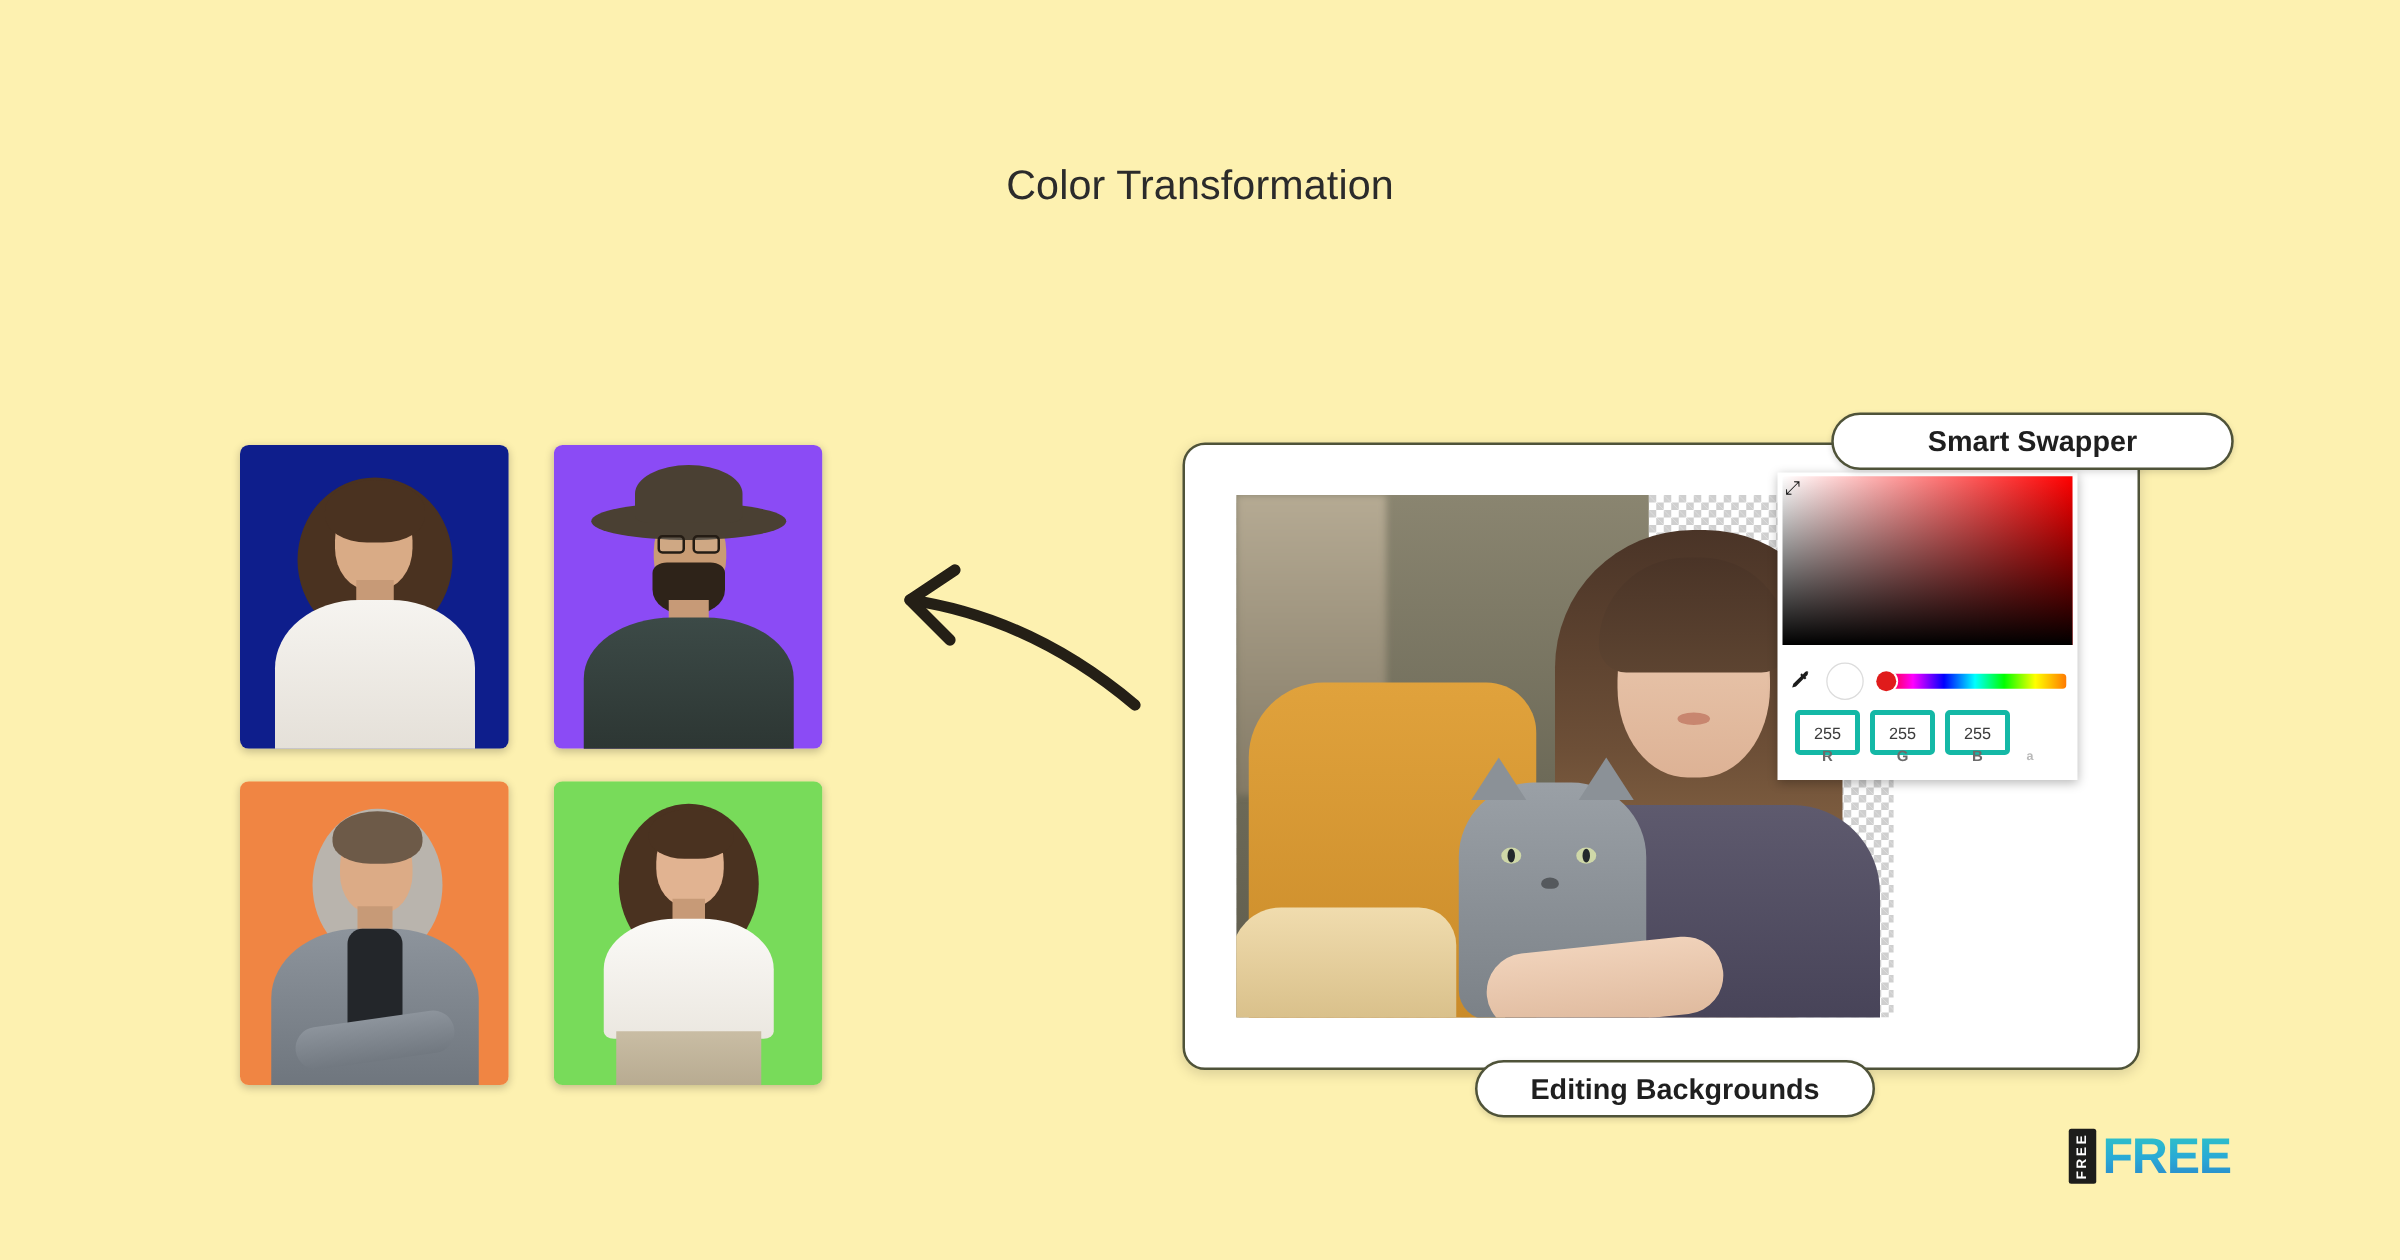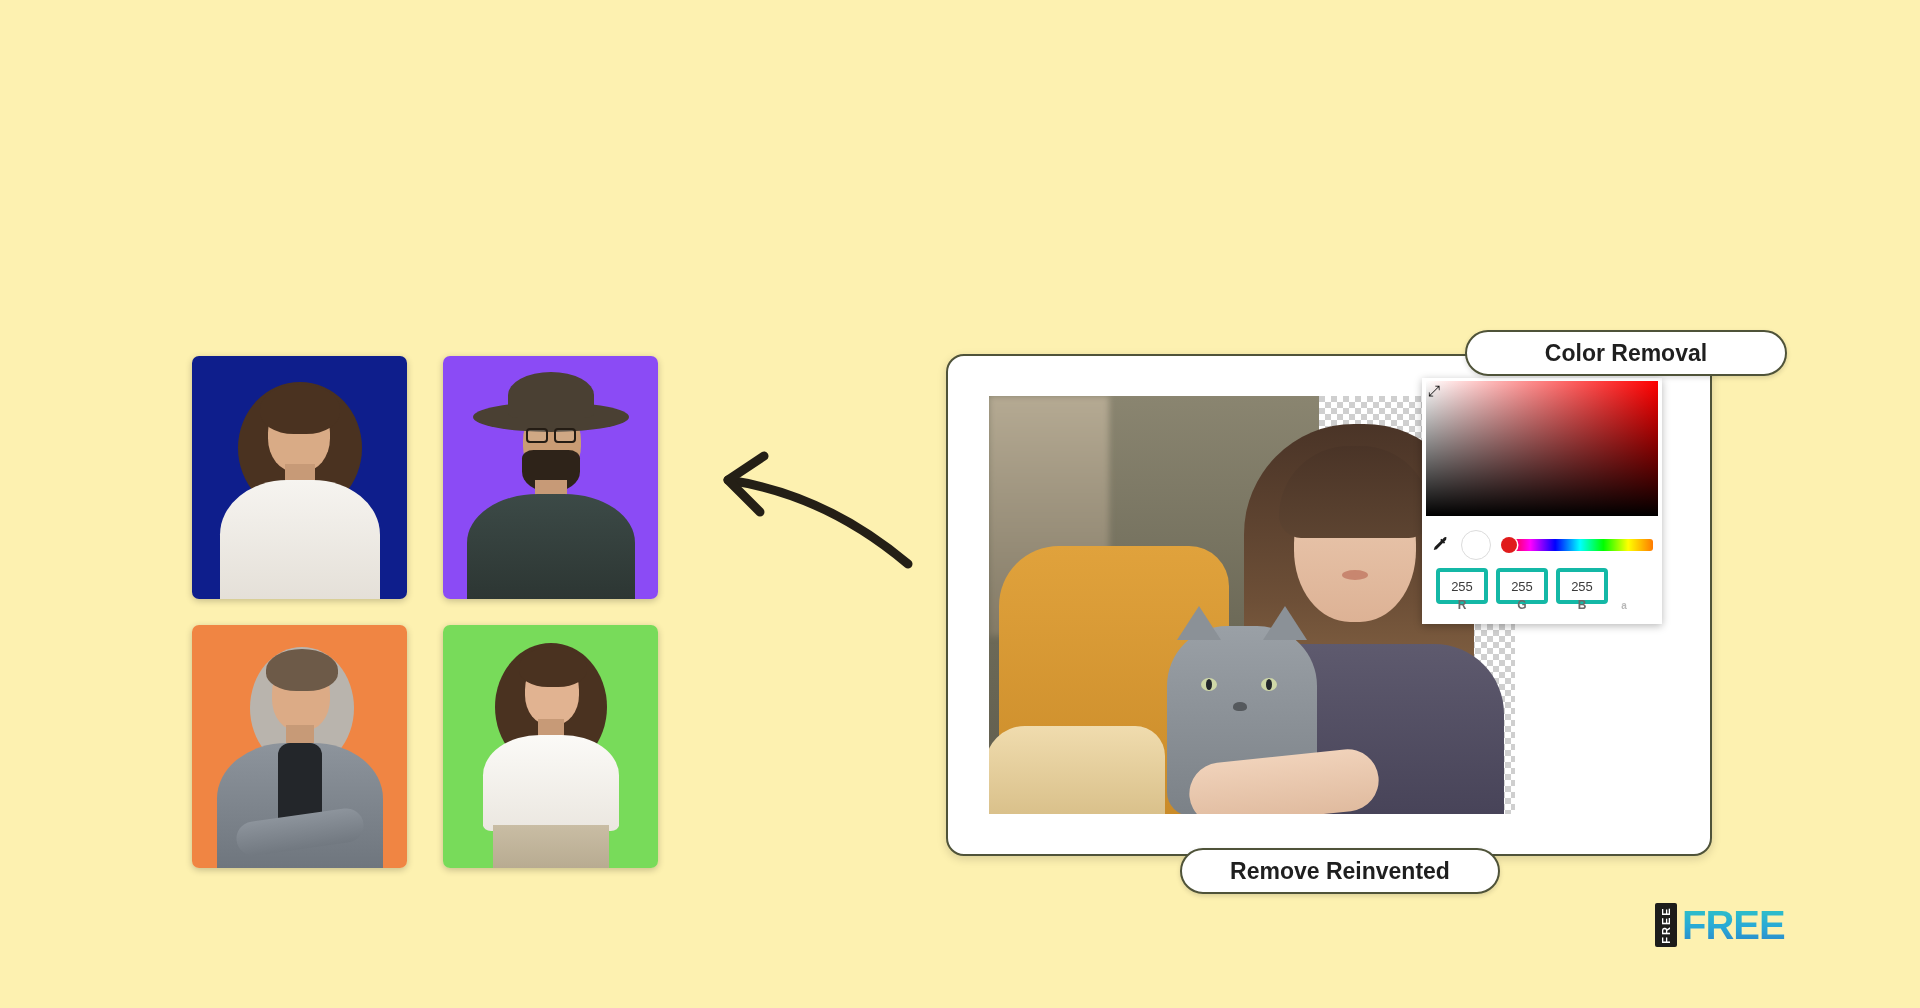--- a/index.html
+++ b/index.html
@@ -242,20 +242,21 @@
     background:linear-gradient(180deg,#2ec4c6 0%,#29a9d6 55%,#2b86c8 100%);
     -webkit-background-clip:text; background-clip:text; color:transparent;
     line-height:1;
   }
 </style>
 </head>
 <body>
 
 <div class="header">
   <div class="subtitle">
+    <span>Color Transformation</span>
   </div>
 </div>
 
 <div class="grid">
 
   <div class="tile">
     <div class="bg" style="background:#0E1E8C"></div>
     <div class="person">
       <div class="p-hair back" style="left:46px;top:26px;width:124px;height:132px;background:#4a3220;"></div>
       <div class="p-head" style="left:76px;top:40px;width:62px;height:76px;"></div>
@@ -368,22 +369,22 @@
   </div>
 
   <div class="rgb-labels">
     <span class="rgb-label">R</span>
     <span class="rgb-label">G</span>
     <span class="rgb-label">B</span>
     <span class="rgb-label alpha">a</span>
   </div>
 </div>
 
-<div class="badge badge-color-swapper">Color Removal</div>
-
-<div class="badge badge-remove-bg">Remove Reinvented</div>
+<div class="badge badge-color-swapper">Smart Swapper</div>
+
+<div class="badge badge-remove-bg">Editing Backgrounds</div>
 
 <div class="logo">
   <span class="logo-free">
     <span>FREE</span>
   </span>
   <span class="logo-pixel">FREE</span>
 </div>
 
 </body></html>

